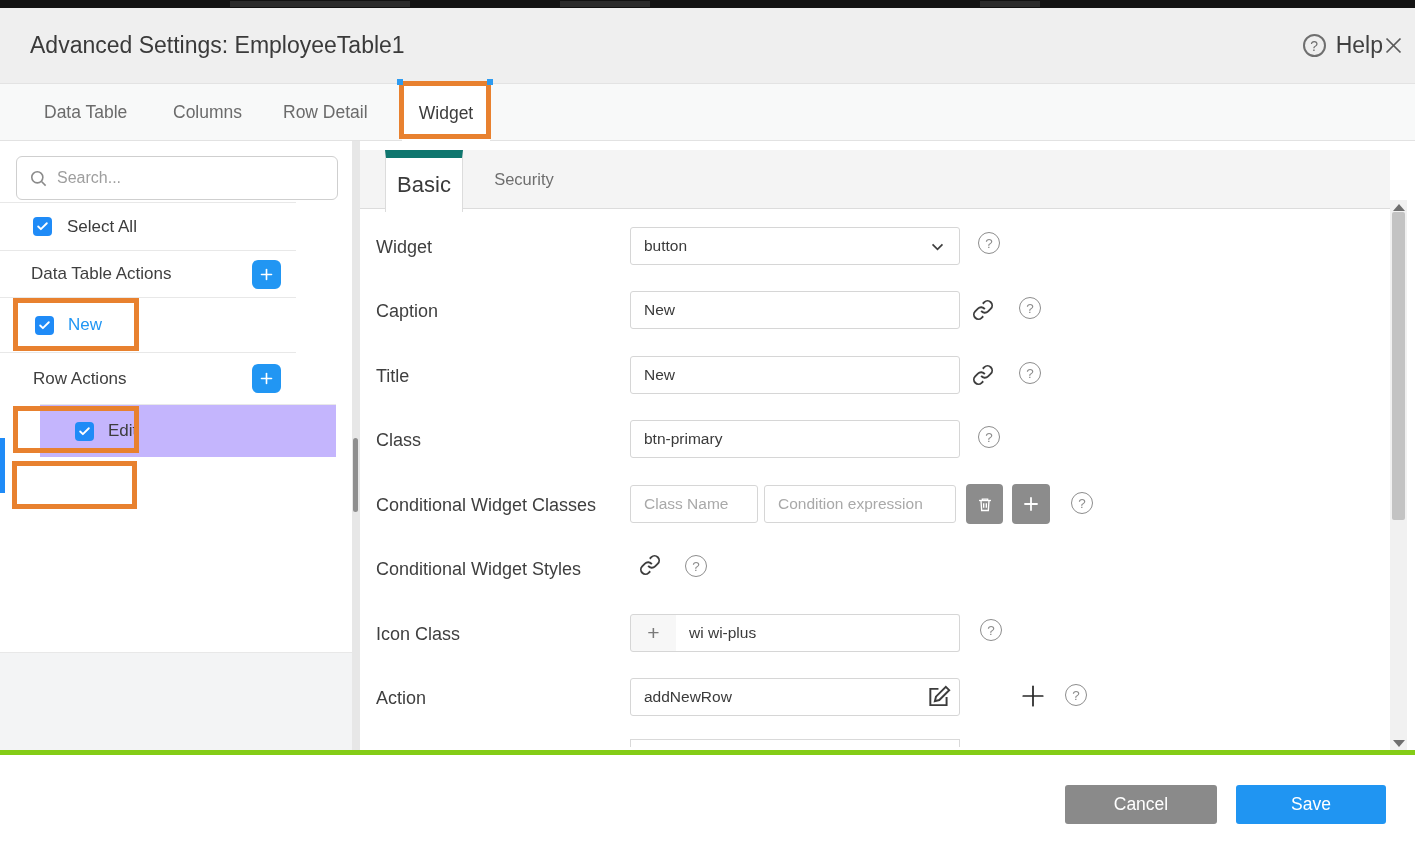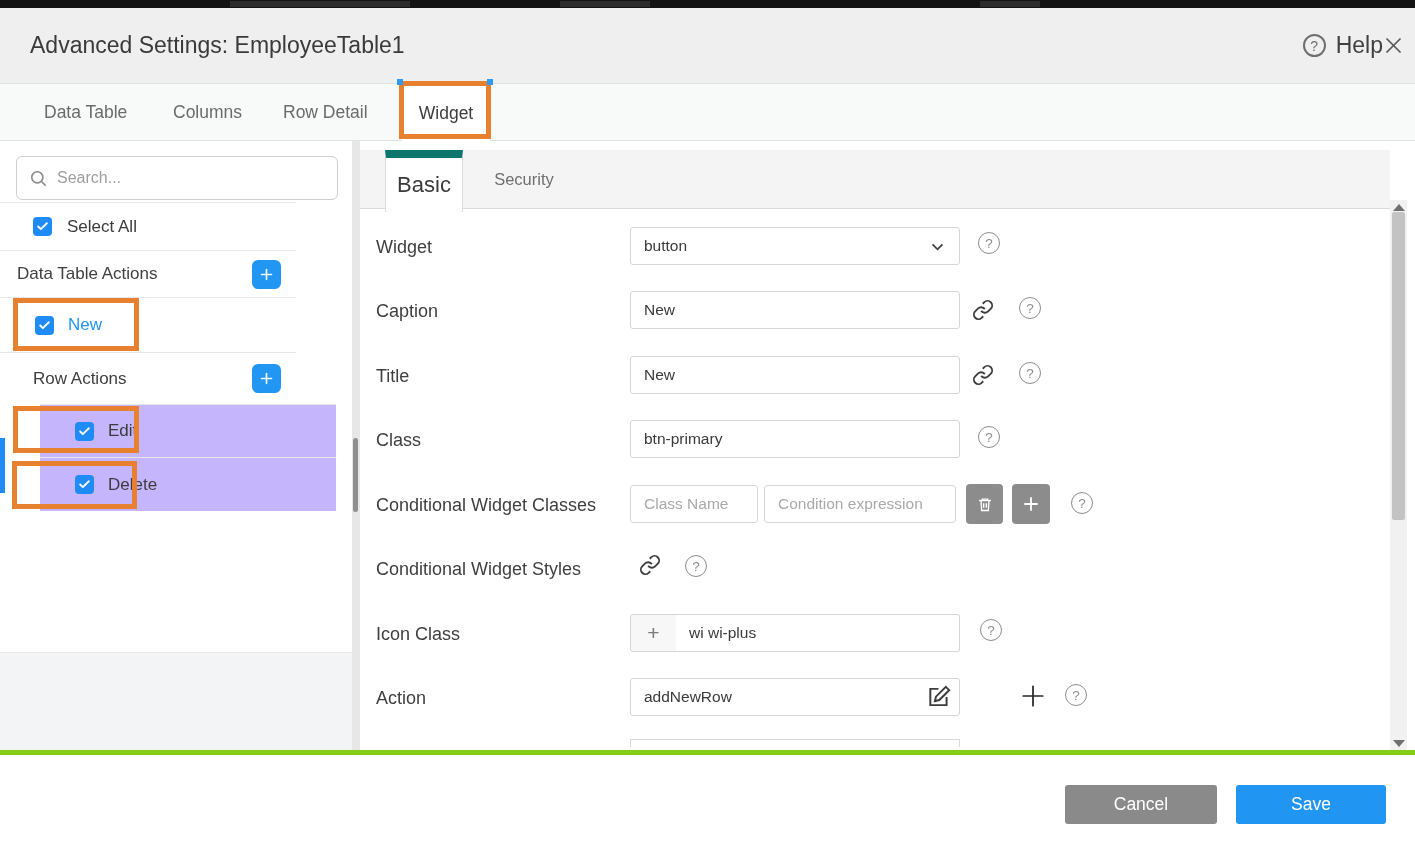--- a/index.html
+++ b/index.html
@@ -178,21 +178,21 @@
 
     <div class="srow" style="top:61px;height:48px;padding-left:33px;gap:15px;">
       <span class="cb">
         <svg width="13" height="13" viewBox="0 0 24 24" fill="none" stroke="#fff" stroke-width="3.4" stroke-linecap="round" stroke-linejoin="round">
             <polyline points="20 6 9 17 4 12"></polyline>
           </svg>
       </span>
       <span class="itemlabel">Select All</span>
     </div>
 
-    <div class="srow" style="top:109px;height:47px;padding-left:17px;">
+    <div class="srow" style="top:109px;height:47px;padding-left:31px;">
       <span class="grouplabel">Data Table Actions</span>
       <span class="plusbtn">
         <svg width="15" height="15" viewBox="0 0 24 24" stroke="#fff" stroke-width="2.6" fill="none" stroke-linecap="round">
             <line x1="12" y1="4" x2="12" y2="20"></line>
             <line x1="4" y1="12" x2="20" y2="12"></line>
           </svg>
       </span>
     </div>
 
     <div class="srow" style="top:156px;height:55px;padding-left:35px;gap:14px;">
@@ -216,28 +216,20 @@
 
     <div class="srow gray" style="top:263px;height:53px;padding-left:35px;gap:14px;">
       <span class="cb">
         <svg width="13" height="13" viewBox="0 0 24 24" fill="none" stroke="#fff" stroke-width="3.4" stroke-linecap="round" stroke-linejoin="round">
             <polyline points="20 6 9 17 4 12"></polyline>
           </svg>
       </span>
       <span class="itemlabel">Edit</span>
     </div>
 
-    <div class="srow gray" style="top:316px;height:54px;padding-left:35px;gap:14px;">
-      <span class="cb">
-        <svg width="13" height="13" viewBox="0 0 24 24" fill="none" stroke="#fff" stroke-width="3.4" stroke-linecap="round" stroke-linejoin="round">
-            <polyline points="20 6 9 17 4 12"></polyline>
-          </svg>
-      </span>
-      <span class="itemlabel">Delete</span>
-    </div>
 
     <div id="sempty"></div>
 
     <div id="snav">
       <span class="navbtn" style="left:12px;">
         <svg width="17" height="17" viewBox="0 0 24 24" fill="none" stroke="#565656" stroke-width="3">
             <polyline points="5 15 12 8 19 15"></polyline>
           </svg>
       </span>
       <span class="navbtn" style="left:52px;">

